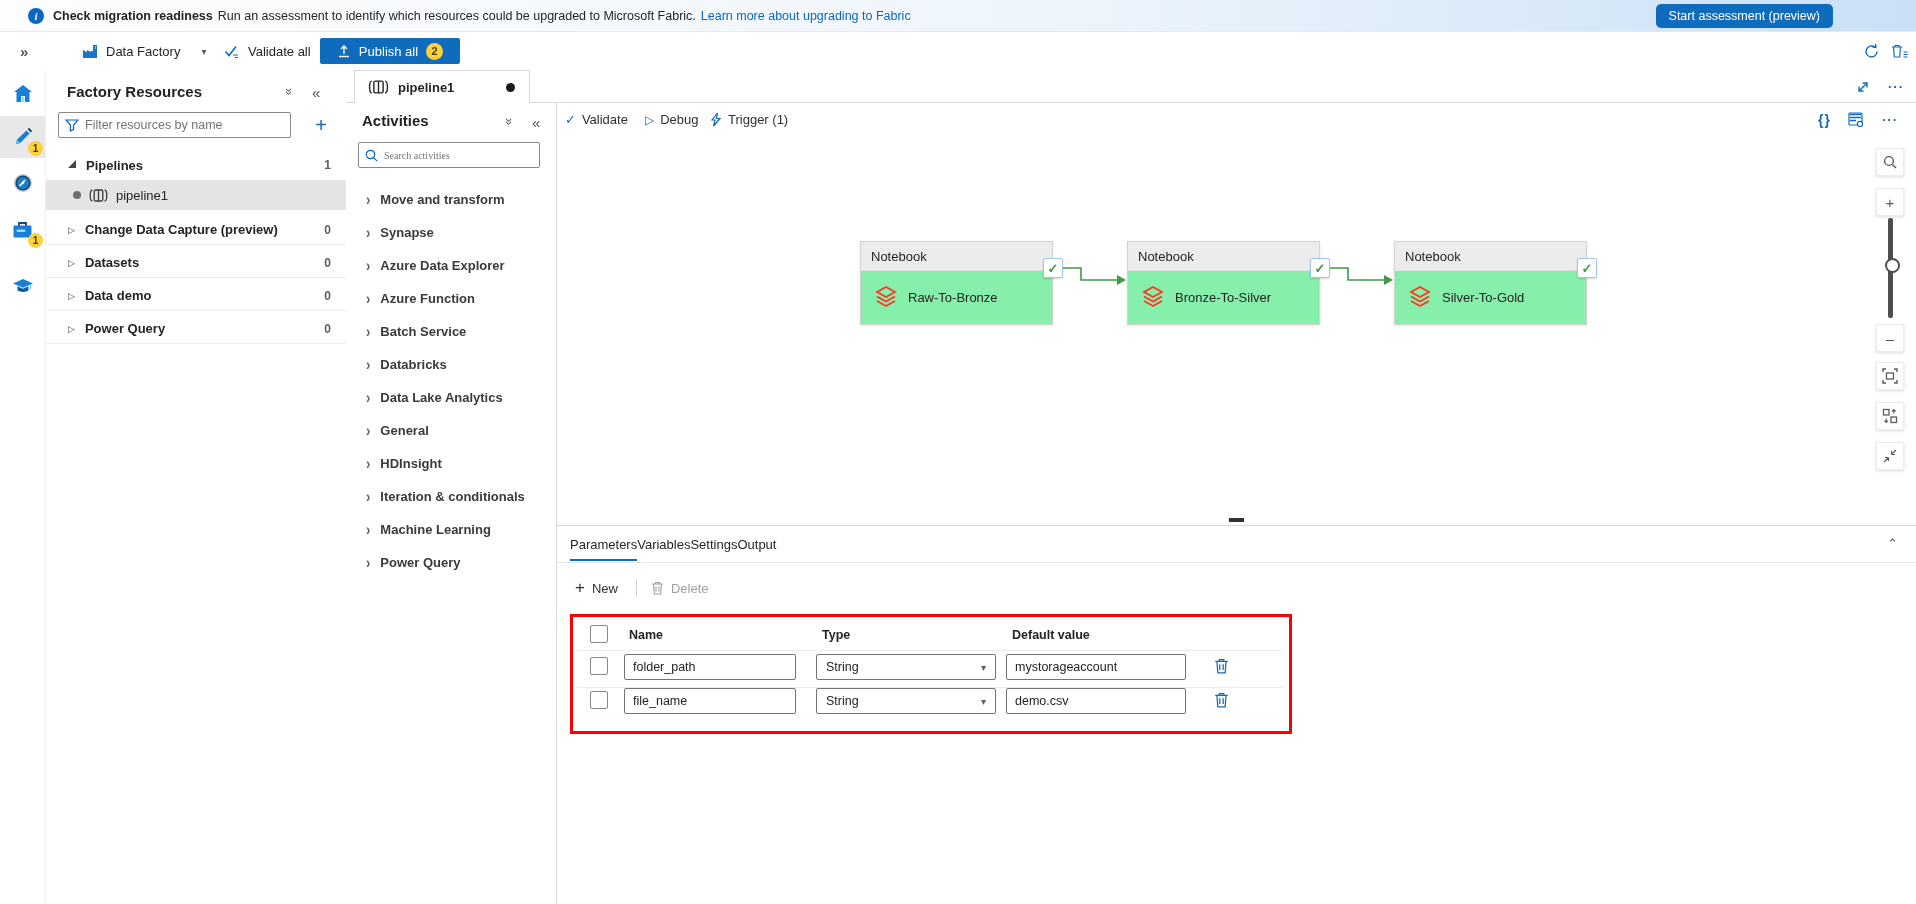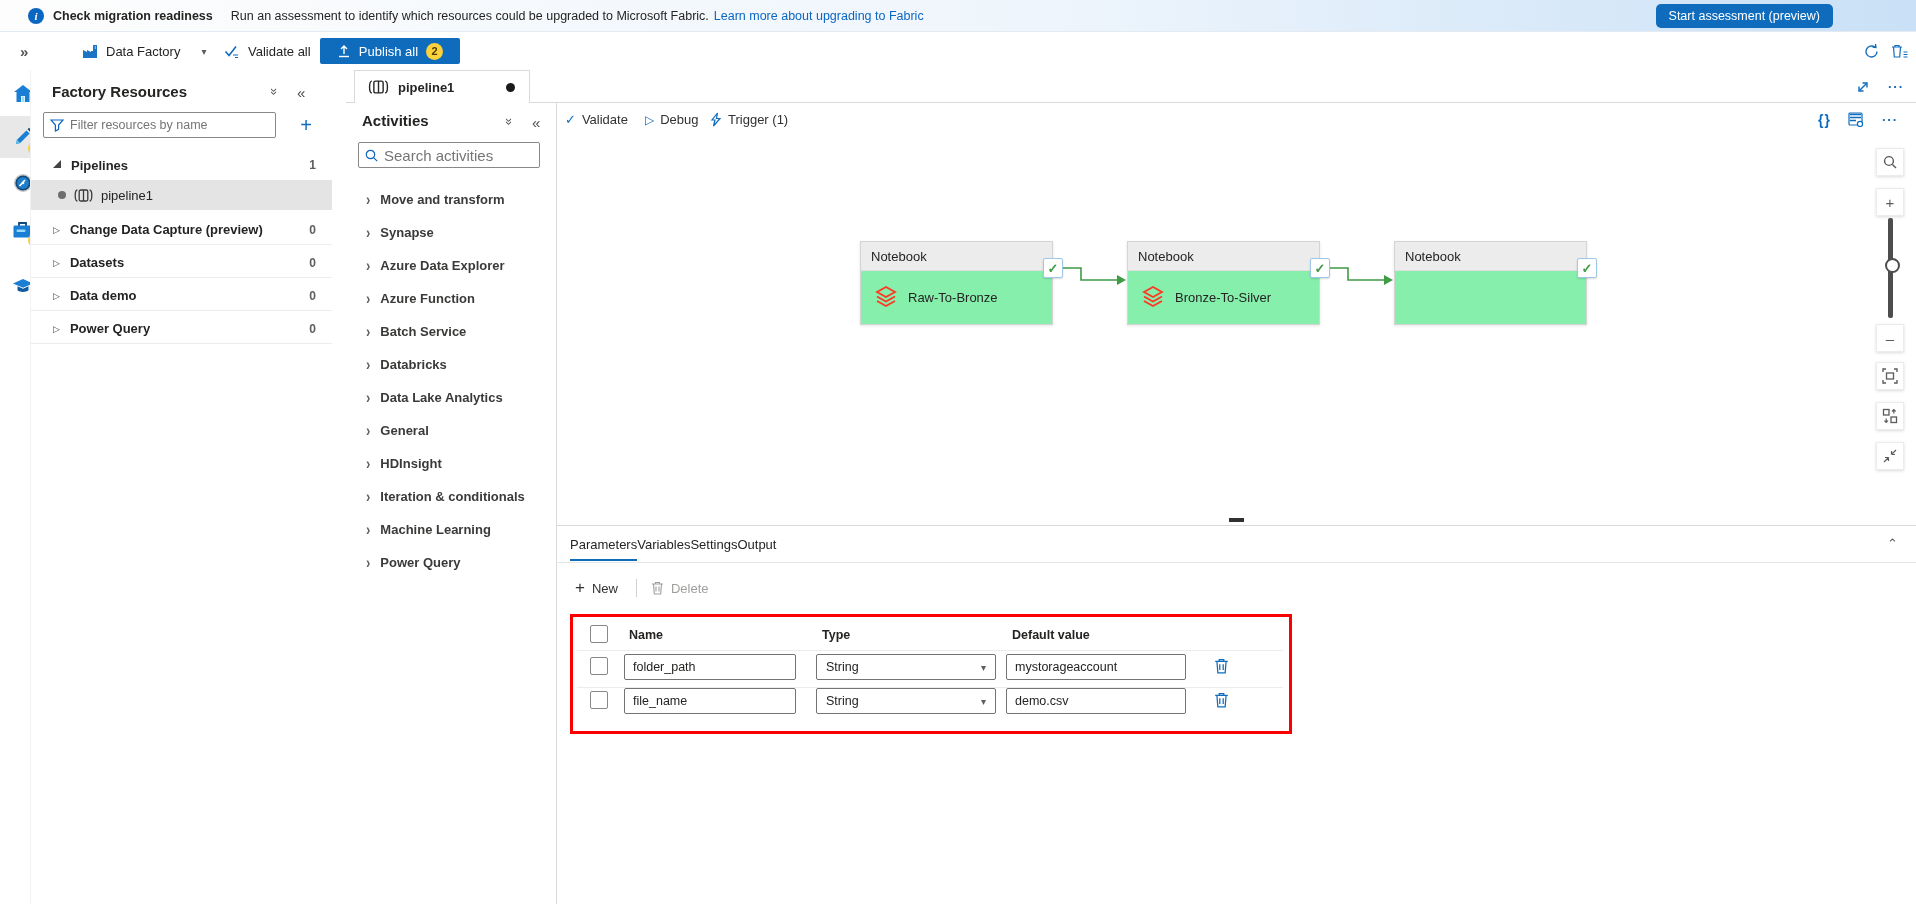--- a/index.html
+++ b/index.html
@@ -7,63 +7,63 @@
   .app{
     position:relative; width:1916px; height:904px; overflow:hidden;
     font-family:"Liberation Sans", sans-serif; font-size:13px; color:#252423; background:#fff;
   }
   
   .banner{position:absolute;left:0;top:0;width:100%;height:32px;
     background:linear-gradient(90deg,#fdfdfd 0%,#eef5fc 55%,#c9e0f6 100%);
     border-bottom:1px solid #e4eaf1;display:flex;align-items:center;padding-left:28px;font-size:12.5px;}
   .info-icon{width:16px;height:16px;border-radius:50%;background:var(--link,#0b66c2);color:#fff;
     font-size:11px;font-weight:bold;font-style:italic;display:flex;align-items:center;justify-content:center;margin-right:9px;font-family:"Liberation Serif",serif;}
-  .banner b{margin-right:18px;}
+  .banner b{margin-right:5px;}
   .banner a{color:var(--link,#0b66c2);text-decoration:none;margin-left:5px;}
   .assess-btn{position:absolute;right:83px;top:4px;height:24px;border:none;border-radius:5px;
     background:var(--accent,#0f6cbd);color:#fff;font-size:12.5px;padding:0 13px;font-family:inherit;cursor:pointer;}
   
   .cmdbar{position:absolute;left:0;top:32px;width:100%;height:38px;background:#fff;}
   .cmd-item{position:absolute;top:0;height:38px;display:flex;align-items:center;gap:7px;color:#252423;}
   .rail-expand{left:20px;color:#555;font-size:15px;font-weight:bold;cursor:pointer;}
   .chev-down{color:#605e5c;font-size:10px;}
   .publish-btn{position:absolute;left:320px;top:6px;height:26px;width:140px;background:var(--accent,#0f6cbd);
     border:none;border-radius:2px;color:#fff;display:flex;align-items:center;justify-content:center;gap:8px;font-size:13px;font-family:inherit;cursor:pointer;}
   .pub-badge{width:17px;height:17px;border-radius:50%;background:var(--badge_yellow,#fbd23c);color:#4a3b00;
     font-size:11px;font-weight:bold;display:flex;align-items:center;justify-content:center;}
   .cmd-right{position:absolute;top:0;height:38px;display:flex;align-items:center;}
   
   .rail{position:absolute;left:0;top:70px;width:45px;bottom:0;background:#fff;}
   .rail-cell{position:absolute;left:0;width:45px;height:42px;display:flex;align-items:center;justify-content:center;cursor:pointer;}
   .rail-cell.active{background:#e8e8e8;}
   .rail-badge{position:absolute;right:2px;bottom:2px;width:15px;height:15px;border-radius:50%;
     background:var(--badge_yellow,#fbd23c);color:#4a3b00;font-size:10px;font-weight:bold;display:flex;align-items:center;justify-content:center;}
   
-  .resources{position:absolute;left:30px;top:70px;width:301px;bottom:0;background:#fff;border-left:1px solid #f1f1f1;}
+  .resources{position:absolute;left:45px;top:70px;width:301px;bottom:0;background:#fff;border-left:1px solid #f1f1f1;}
   .res-title{position:absolute;left:21px;top:13px;font-size:15px;font-weight:bold;color:#252423;}
   .panel-ico{position:absolute;top:14px;color:#4d4c4a;font-size:13px;cursor:pointer;}
   .filter-wrap{position:absolute;left:12px;top:42px;width:233px;height:26px;border:1px solid #8a8886;border-radius:2px;
     display:flex;align-items:center;padding:0 6px;gap:6px;background:#fff;}
   .filter-wrap input{border:none;outline:none;flex:1;font-size:12.5px;font-family:inherit;color:#252423;min-width:0;}
   .add-plus{position:absolute;left:262px;top:42px;width:26px;height:26px;color:var(--accent,#0f6cbd);
     font-size:20px;display:flex;align-items:center;justify-content:center;cursor:pointer;font-weight:400;}
   .tree-row{position:absolute;left:0;width:301px;height:30px;display:flex;align-items:center;cursor:pointer;text-align:right;}
   .tree-row .lbl{font-weight:bold;font-size:13px;color:#252423;}
   .tree-row .cnt{position:absolute;right:16px;color:#605e5c;font-size:12px;font-weight:bold;}
   .tri-open{width:0;height:0;border-left:8px solid transparent;border-bottom:8px solid #444;margin:0 10px 0 22px;transform:translateY(-1px);}
   .tri-closed{color:#444;font-size:9px;margin:0 10px 0 22px;}
   .row-sep{border-bottom:1px solid #ededed;}
   .tree-sel{background:#e4e4e4;font-weight:400;}
   .gray-dot{width:8px;height:8px;border-radius:50%;background:#6e6e6e;margin:0 8px 0 27px;}
   
   .activities{position:absolute;left:346px;top:103px;width:211px;bottom:0;background:#fff;border-right:1px solid #d9d9d9;}
   .act-title{position:absolute;left:16px;top:9px;font-size:15px;font-weight:bold;}
   .search-wrap{position:absolute;left:12px;top:39px;width:182px;height:26px;border:1px solid #8a8886;border-radius:2px;
     display:flex;align-items:center;padding:0 6px;gap:6px;}
-  .search-wrap input{border:none;outline:none;flex:1;font-size:15px;font-family:Liberation Sans, sans-serif;min-width:0;}
+  .search-wrap input{border:none;outline:none;flex:1;font-size:10px;font-family:Liberation Serif, serif;min-width:0;}
   .cat-row{position:absolute;left:0;width:211px;height:27px;display:flex;align-items:center;cursor:pointer;}
   .cat-chev{color:#605e5c;font-size:13px;margin:0 10px 0 20px;font-weight:bold;transform:scaleY(1.3);}
   .cat-row .lbl{font-weight:bold;font-size:13px;color:#3b3a39;}
   
   .tabbar{position:absolute;left:346px;top:70px;right:0;height:33px;background:#fff;border-bottom:1px solid #d9d9d9;}
   .tab{position:absolute;left:8px;top:0;width:176px;height:33px;background:#fff;border:1px solid #d9d9d9;border-bottom:none;
     display:flex;align-items:center;gap:9px;padding-left:13px;cursor:pointer;}
   .tab .tname{font-weight:bold;font-size:13px;}
   .dirty-dot{position:absolute;right:14px;width:9px;height:9px;border-radius:50%;background:#1b1a19;}
   .tabbar-right{position:absolute;right:12px;top:0;height:33px;display:flex;align-items:center;gap:18px;color:var(--accent,#0f6cbd);}
@@ -361,20 +361,28 @@
         </span>
         <span>Bronze-To-Silver</span>
       </div>
     </div>
     <div class="ok-badge" style="left:753px;top:122px;">
         <span>✓</span>
       </div>
 
     <div class="node" style="left:837px;top:105px;">
       <div class="node-h">Notebook</div>
+      <div class="node-b">
+        <span>
+          <svg width="24" height="26" viewBox="0 0 24 26">
+              <path d="M12 2L21 7l-9 5-9-5z M3 11.5L12 16.5l9-5 M3 16L12 21l9-5" fill="none" stroke="#ff3621" stroke-width="1.8"></path>
+            </svg>
+        </span>
+        <span>Silver-To-Gold</span>
+      </div>
     </div>
     <div class="ok-badge" style="left:1020px;top:122px;">
         <span>✓</span>
       </div>
 
     <div class="zoombtn" style="top:12px;">
       <svg width="14" height="14" viewBox="0 0 14 14">
           <circle cx="6" cy="6" r="4.4" fill="none" stroke="#5c5b5a" stroke-width="1.4"></circle>
           <path d="M9.4 9.4L13 13" stroke="#5c5b5a" stroke-width="1.4"></path>
         </svg>

